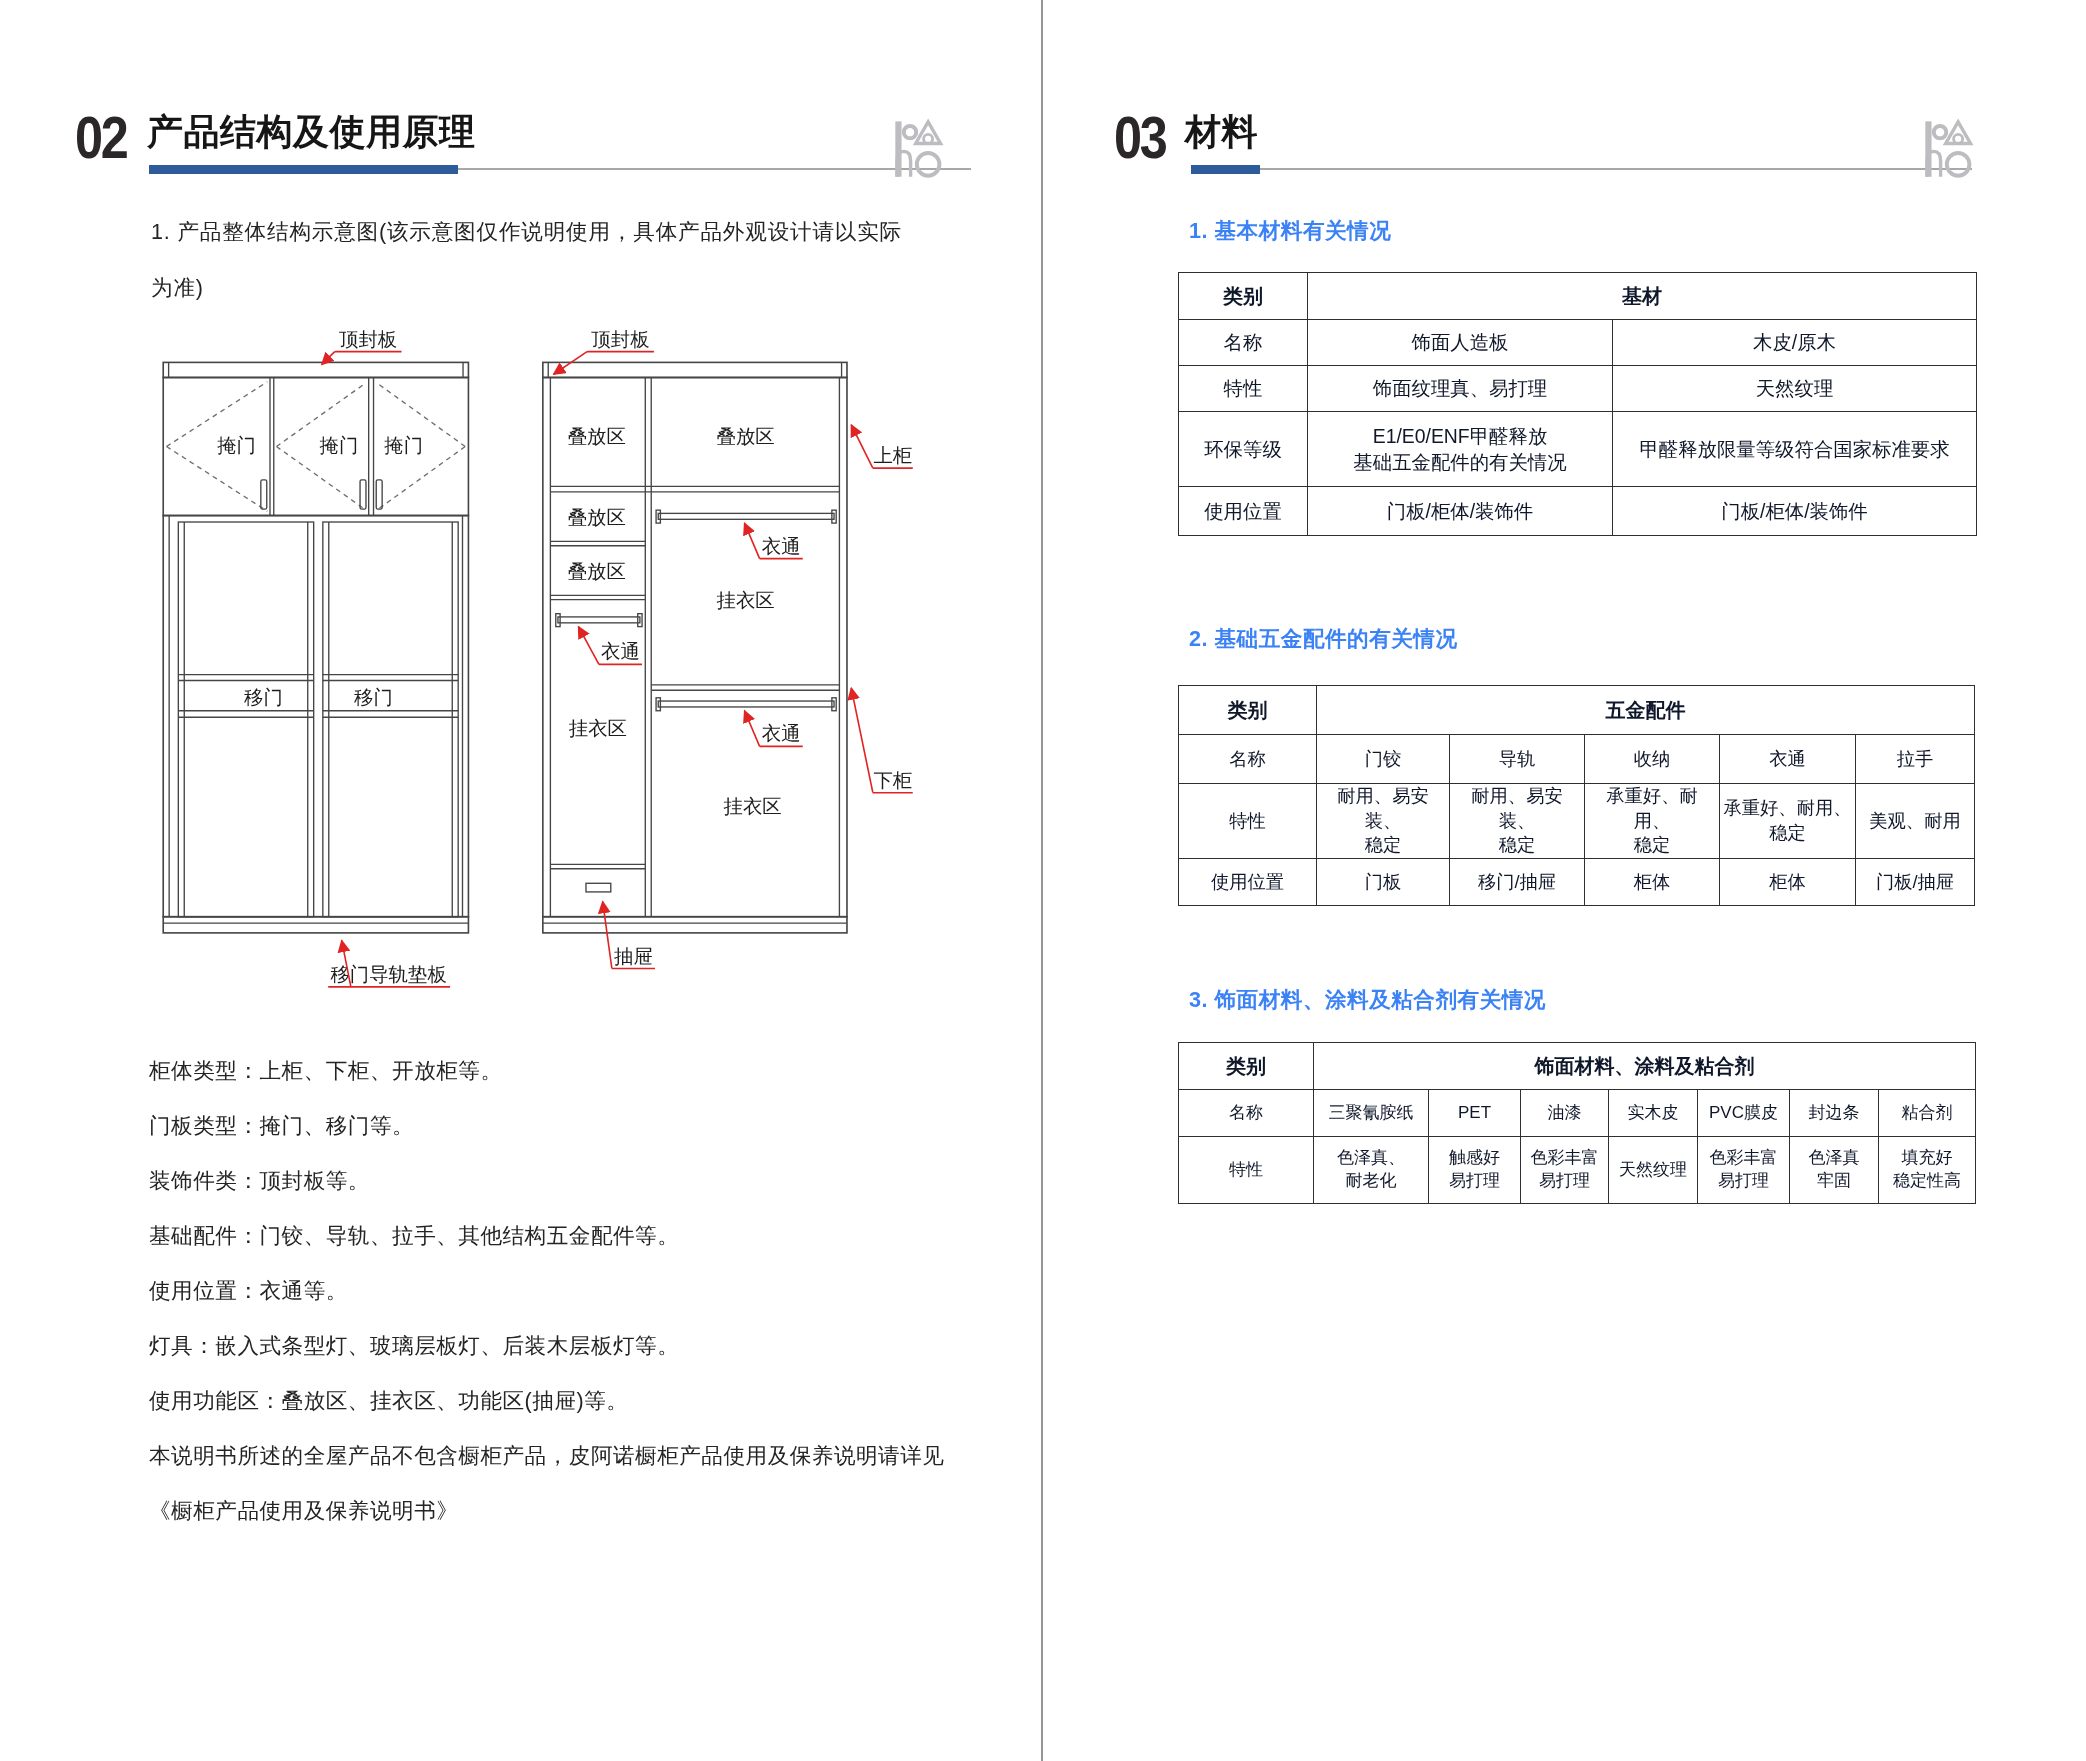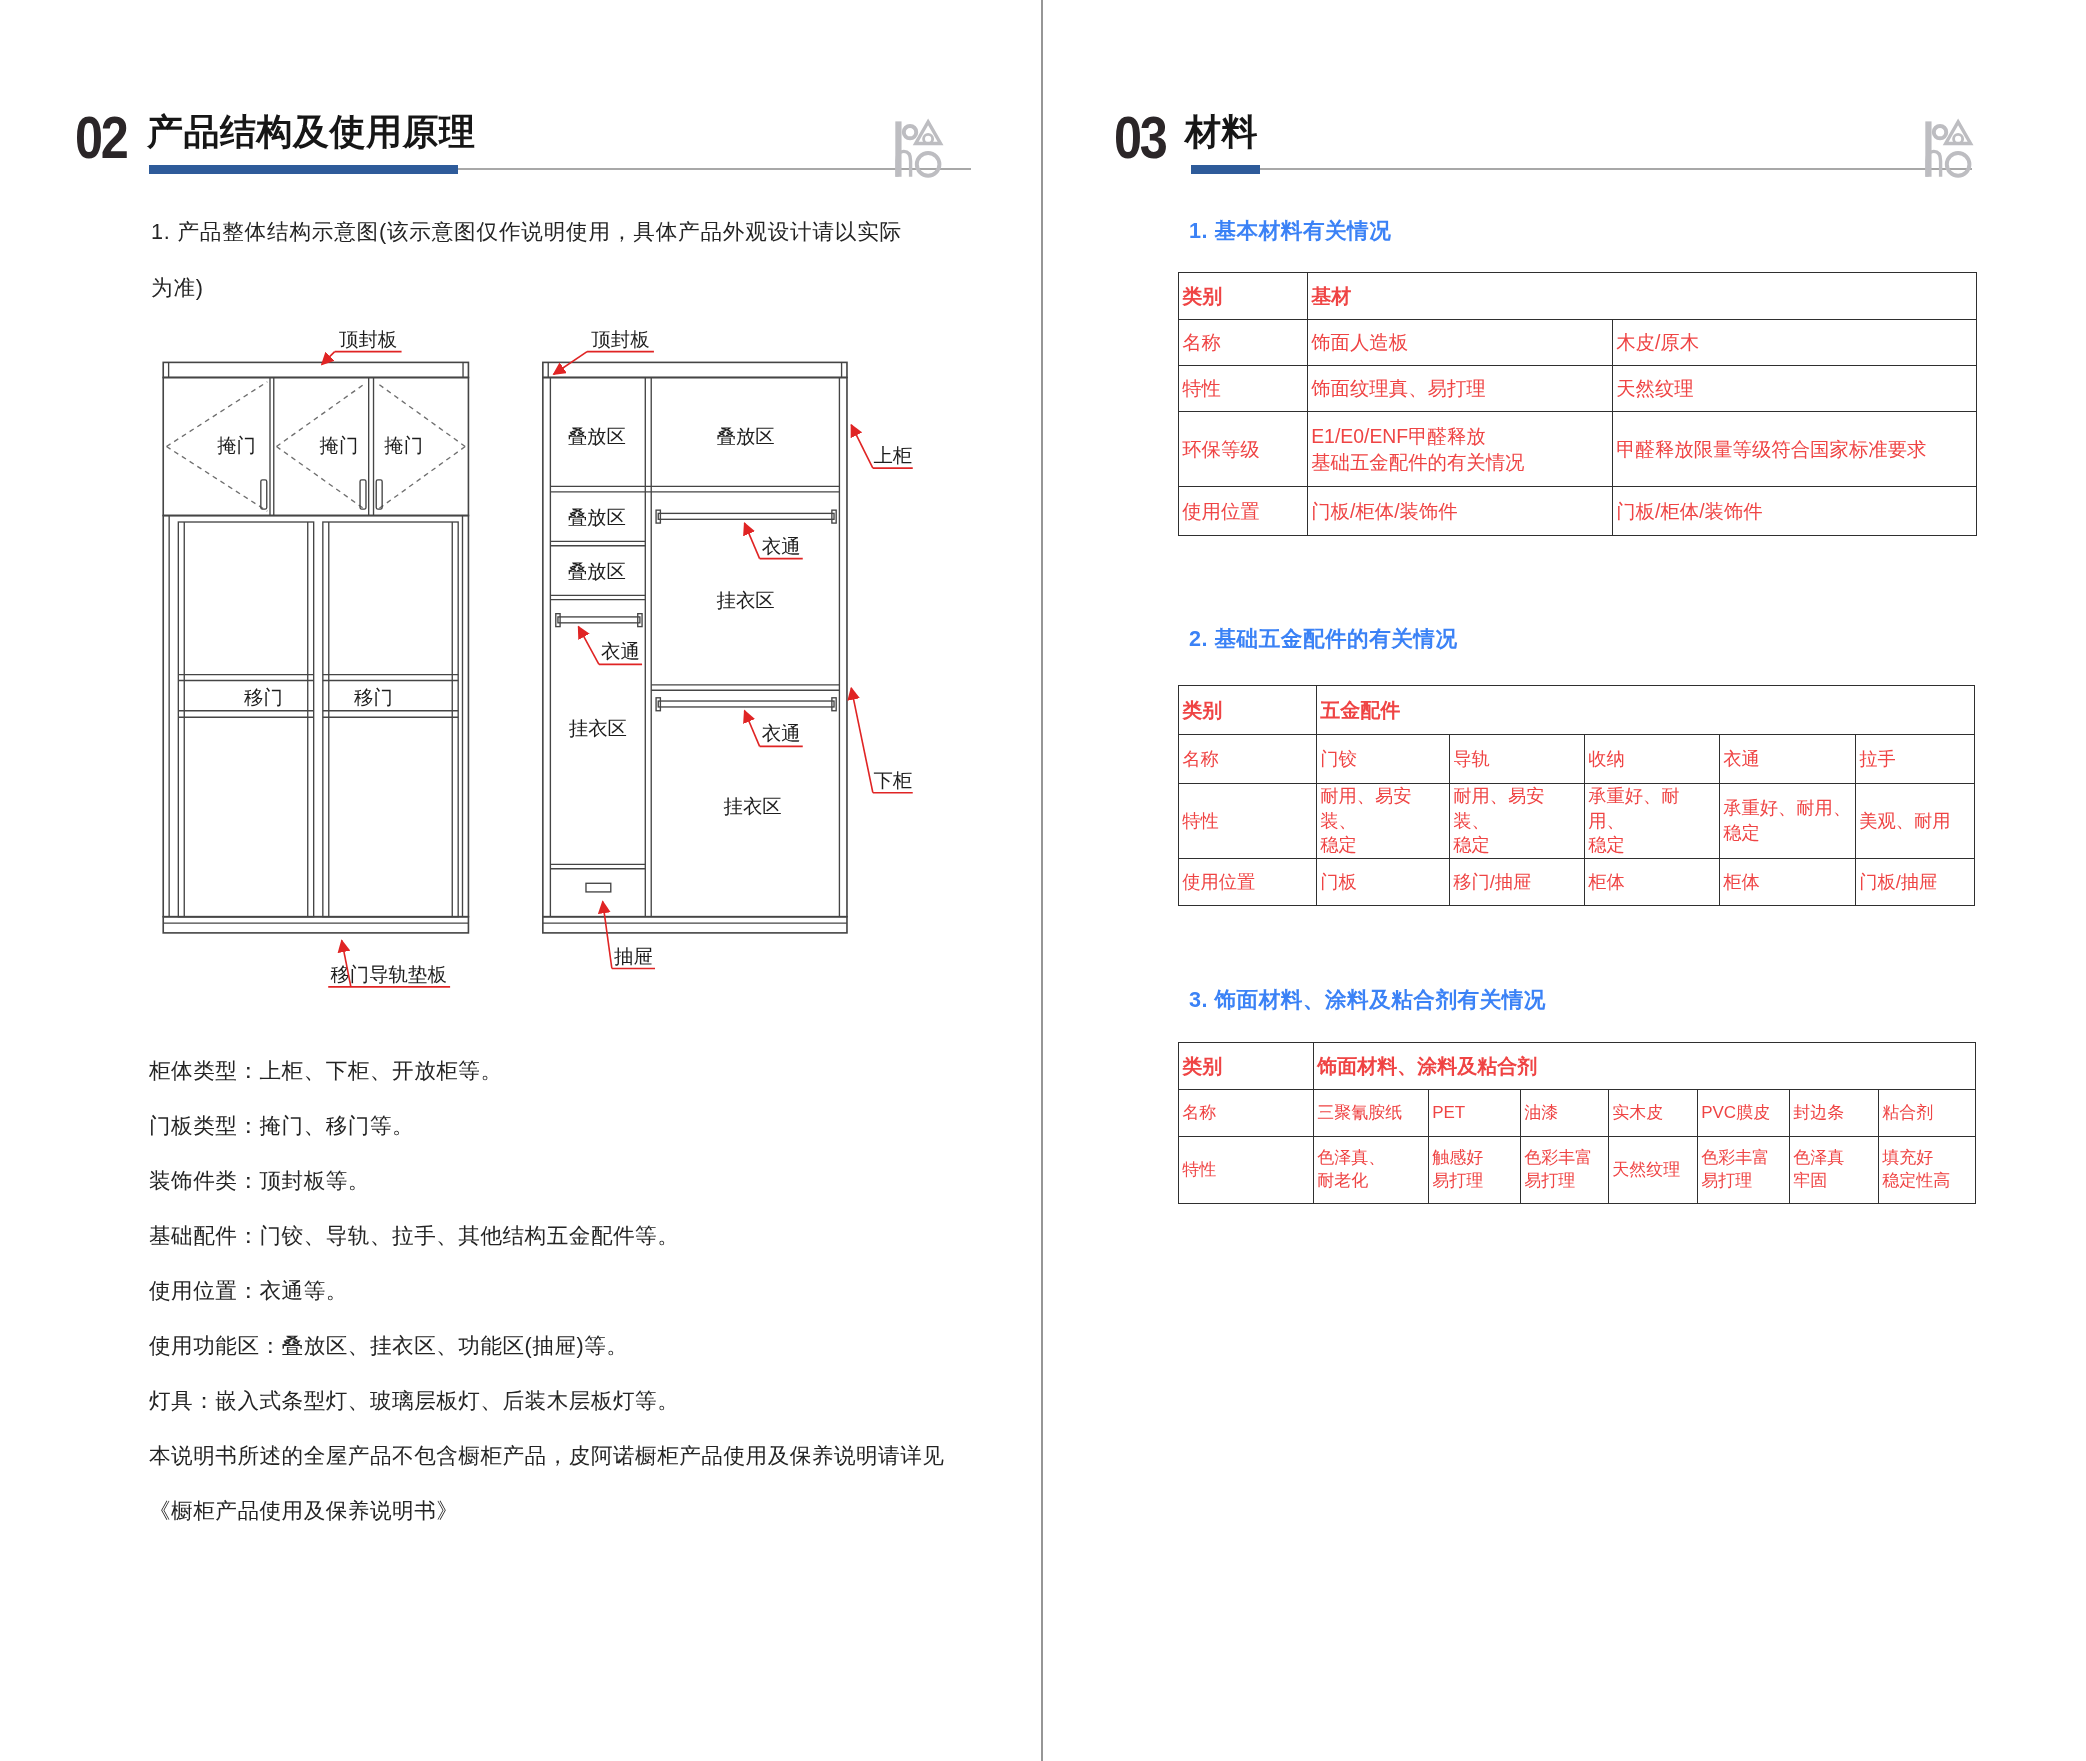--- a/index.html
+++ b/index.html
@@ -16,22 +16,22 @@
   .bar-blue{height:9.2px;background:#2e5b9a;}
   .line-gray{height:2.2px;background:#a8a8a8;}
   .logo{width:59px;height:65px;}
   
   .intro-line{font-size:21.6px;color:#242424;letter-spacing:0.8px;white-space:nowrap;}
   .notes{left:149px;top:1043px;width:820px;font-size:21.6px;color:#242424;letter-spacing:0.5px;}
   .notes div{line-height:55px;}
   
   .h2{font-size:21.6px;font-weight:700;color:#3b82f6;letter-spacing:0.5px;}
   table.mtable{border-collapse:collapse;table-layout:fixed;background:#fff;border:1.6px solid #2f2f2f;}
-  .mtable td{border:1.1px solid #2f2f2f;vertical-align:middle;
-    white-space:pre-line;color:#ef4444;padding:0 3.2px;line-height:1.35;margin-left:17px;}
+  .mtable td{border:1.1px solid #2f2f2f;text-align:center;vertical-align:middle;
+    white-space:pre-line;color:#0f172a;padding:0 3.2px;line-height:1.35;margin-left:17px;}
   .mtable .hd{font-weight:700;font-size:20px;}
   .t1 td{font-size:19.4px;}
   .t2 td{font-size:18.3px;}
   .t3 td{font-size:17px;}
   .t3 tr.small td{font-size:16px;}
   
   .st{stroke:#454545;stroke-width:3;fill:none;}
   .st2{stroke:#454545;stroke-width:2.5;fill:none;}
   .dash{stroke:#6f6f6f;stroke-width:2.5;fill:none;stroke-dasharray:9 8;}
   .red{stroke:#e02424;stroke-width:3;fill:none;}
@@ -166,22 +166,22 @@
   <path class="red" d="M1064,1236 H984"></path>
   <path class="red" d="M984,1236 L967,1112" marker-end="url(#arr)"></path>
 </svg>
 
 <div class="abs notes">
   <div>柜体类型：上柜、下柜、开放柜等。</div>
   <div>门板类型：掩门、移门等。</div>
   <div>装饰件类：顶封板等。</div>
   <div>基础配件：门铰、导轨、拉手、其他结构五金配件等。</div>
   <div>使用位置：衣通等。</div>
+  <div>灯具：嵌入式条型灯、玻璃层板灯、后装木层板灯等。</div>
   <div>使用功能区：叠放区、挂衣区、功能区(抽屉)等。</div>
-  <div>灯具：嵌入式条型灯、玻璃层板灯、后装木层板灯等。</div>
   <div>本说明书所述的全屋产品不包含橱柜产品，皮阿诺橱柜产品使用及保养说明请详见《橱柜产品使用及保养说明书》</div>
 </div>
 
 <div class="abs sec-num" style="left:1114px;top:108px;">03</div>
 <div class="abs sec-title" style="left:1185px;top:114px;">材料</div>
 <div class="abs bar-blue" style="left:1191px;top:165px;width:69px;"></div>
 <div class="abs line-gray" style="left:1260px;top:168px;width:712px;"></div>
 <svg class="abs logo" style="left:1919px;top:118px;" viewBox="0 0 100 115">
   <rect x="9" y="6" width="11" height="98" fill="#bdbdc1"></rect>
   <circle class="lgray" cx="35" cy="25" r="11" stroke-width="7"></circle>

